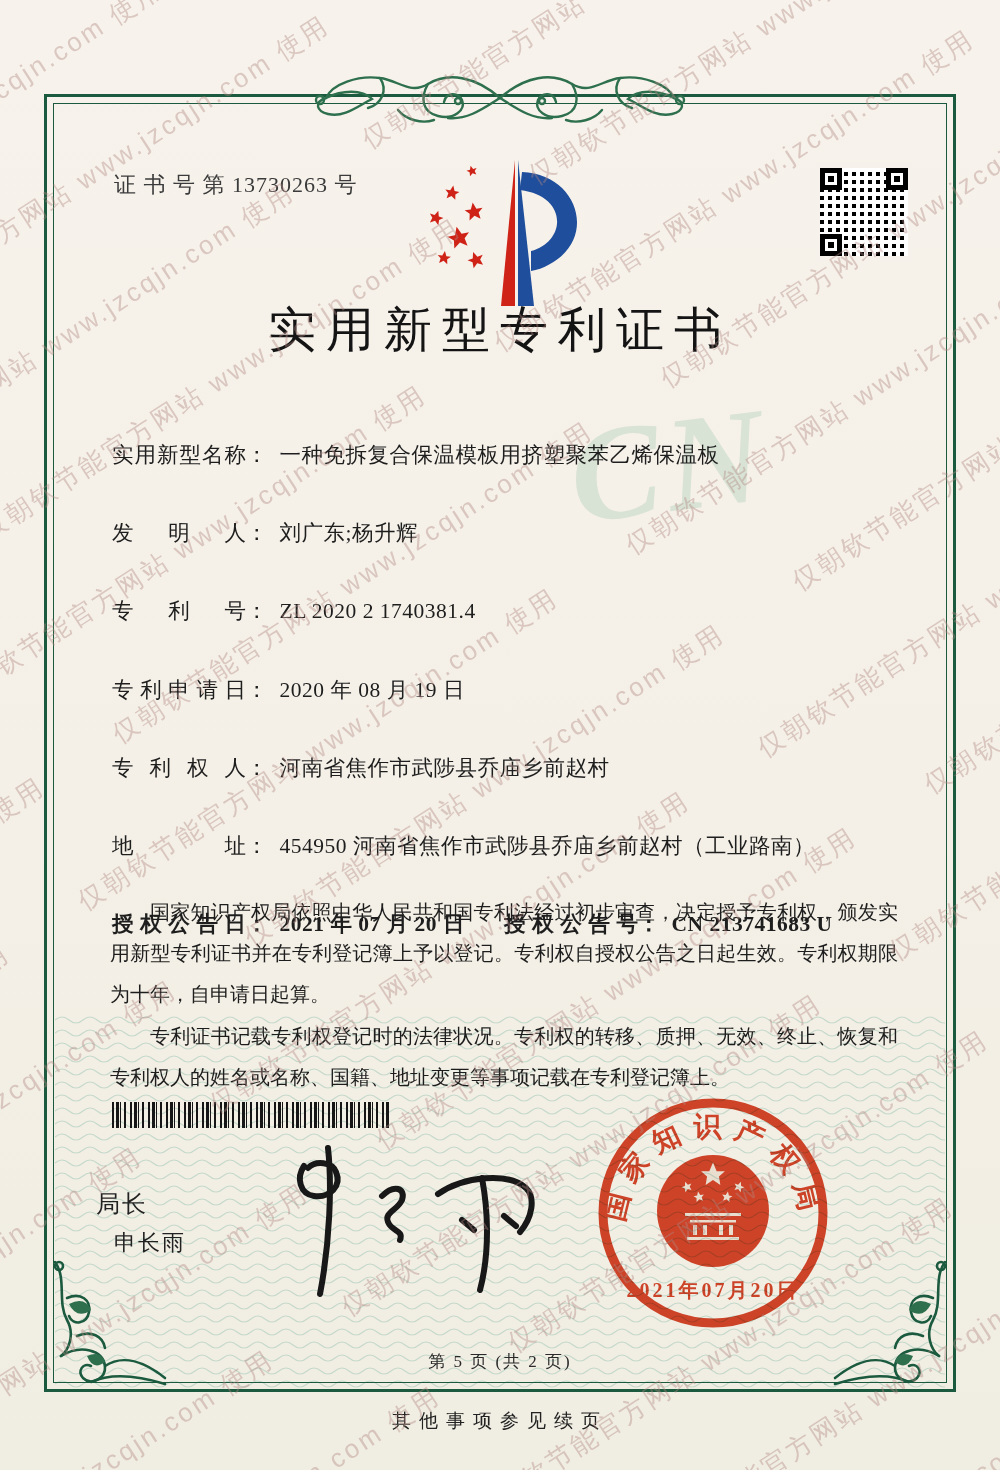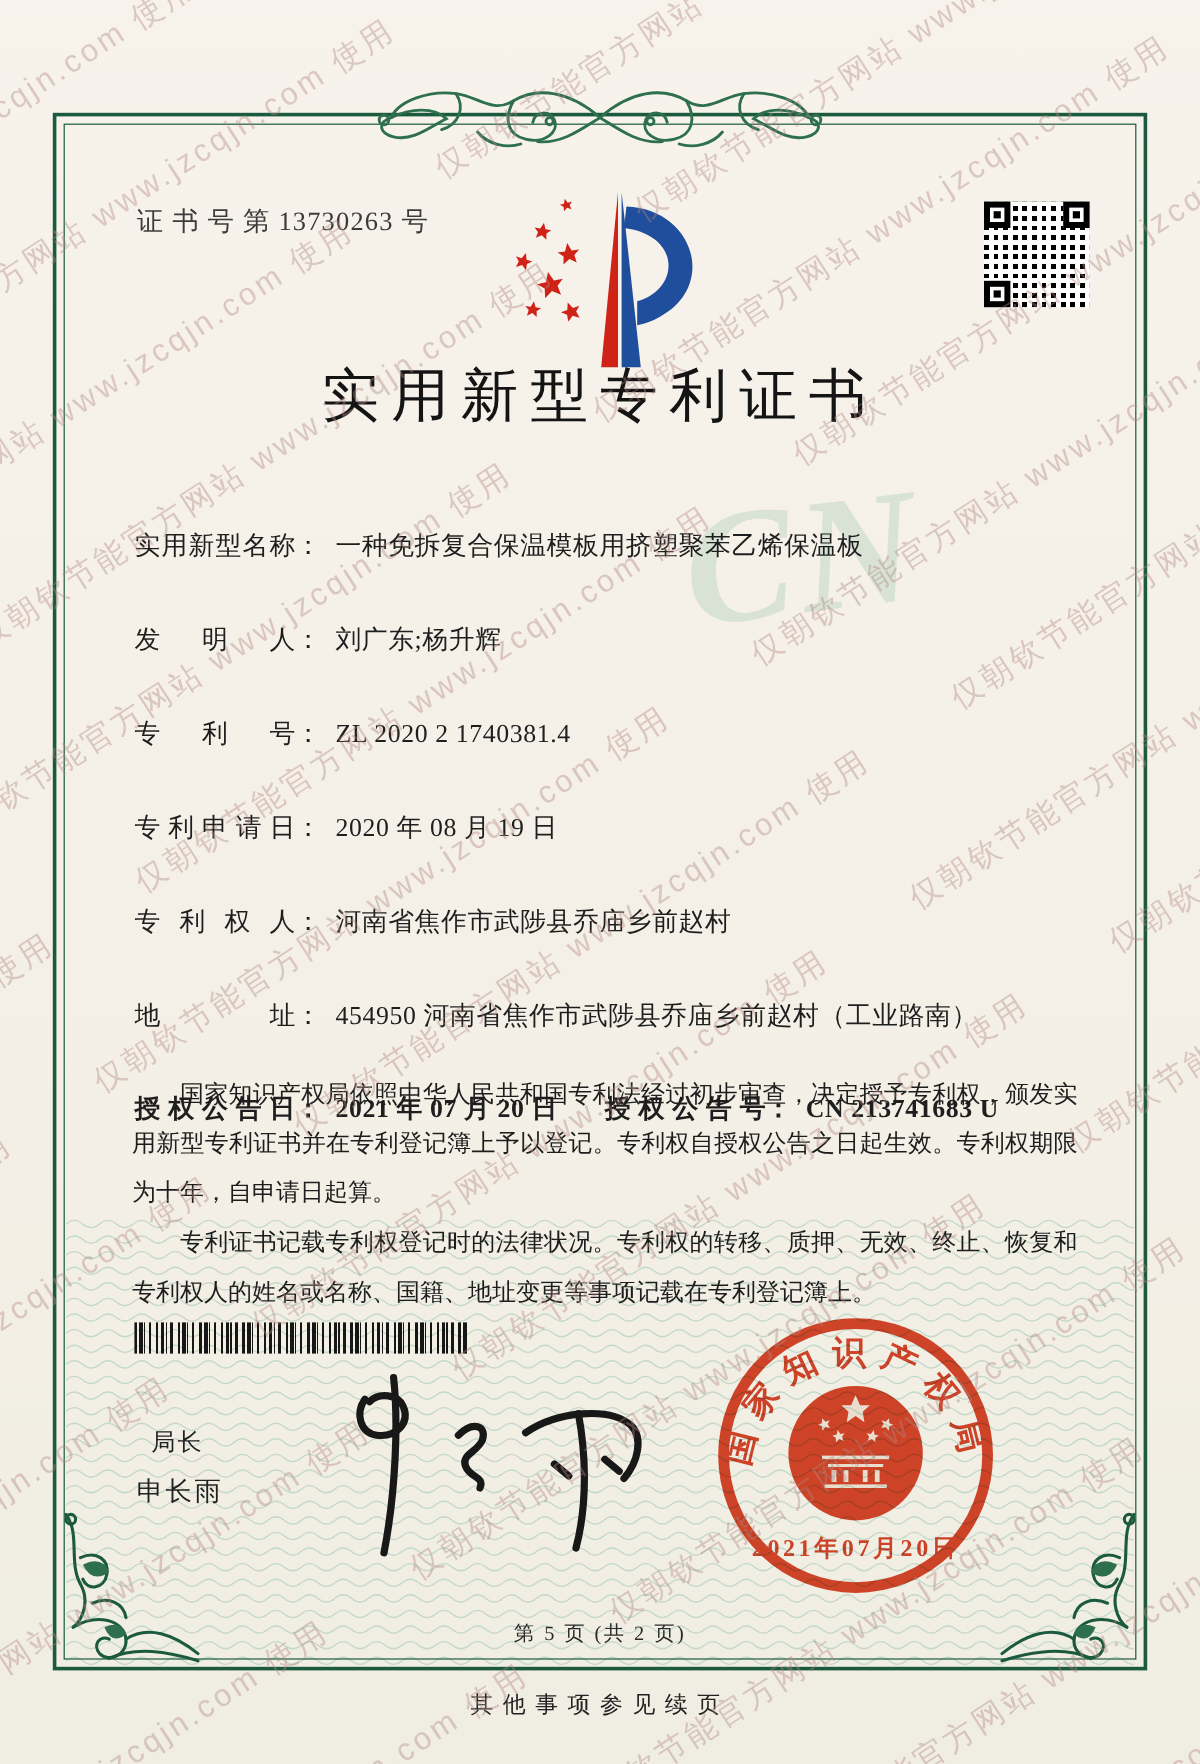--- a/index.html
+++ b/index.html
@@ -65,21 +65,21 @@
   .legal p{margin:0;font-size:20px;line-height:2.06;text-align:justify;text-indent:2em;}
   
   .barcode{
     position:absolute;left:112px;top:1102px;width:278px;height:26px;z-index:10;
     background:repeating-linear-gradient(90deg,
       #161616 0 2px,transparent 2px 4px,
       #161616 4px 7px,transparent 7px 8px,
       #161616 8px 9px,transparent 9px 12px,
       #161616 12px 14px,transparent 14px 18px);
   }
-  .director-title{position:absolute;left:126px;top:1188px;z-index:10;font-size:20px;color:#222;letter-spacing:2px;}
+  .director-title{position:absolute;left:96px;top:1188px;z-index:10;font-size:24px;color:#222;letter-spacing:2px;}
   .director-name{position:absolute;left:114px;top:1228px;z-index:10;font-size:22px;color:#222;letter-spacing:2px;}
   .signature{position:absolute;left:252px;top:1138px;z-index:10;}
   .seal{position:absolute;left:593px;top:1093px;z-index:20;opacity:0.93;mix-blend-mode:multiply;}
   .page-info{position:absolute;left:0;right:0;top:1350px;z-index:10;text-align:center;font-size:17px;color:#2a2a2a;letter-spacing:2px;}
   .footer-note{position:absolute;left:0;right:0;top:1408px;z-index:10;text-align:center;font-size:19px;color:#222;letter-spacing:8px;}
 </style>
 </head>
 <body>
 
 <div class="page">

